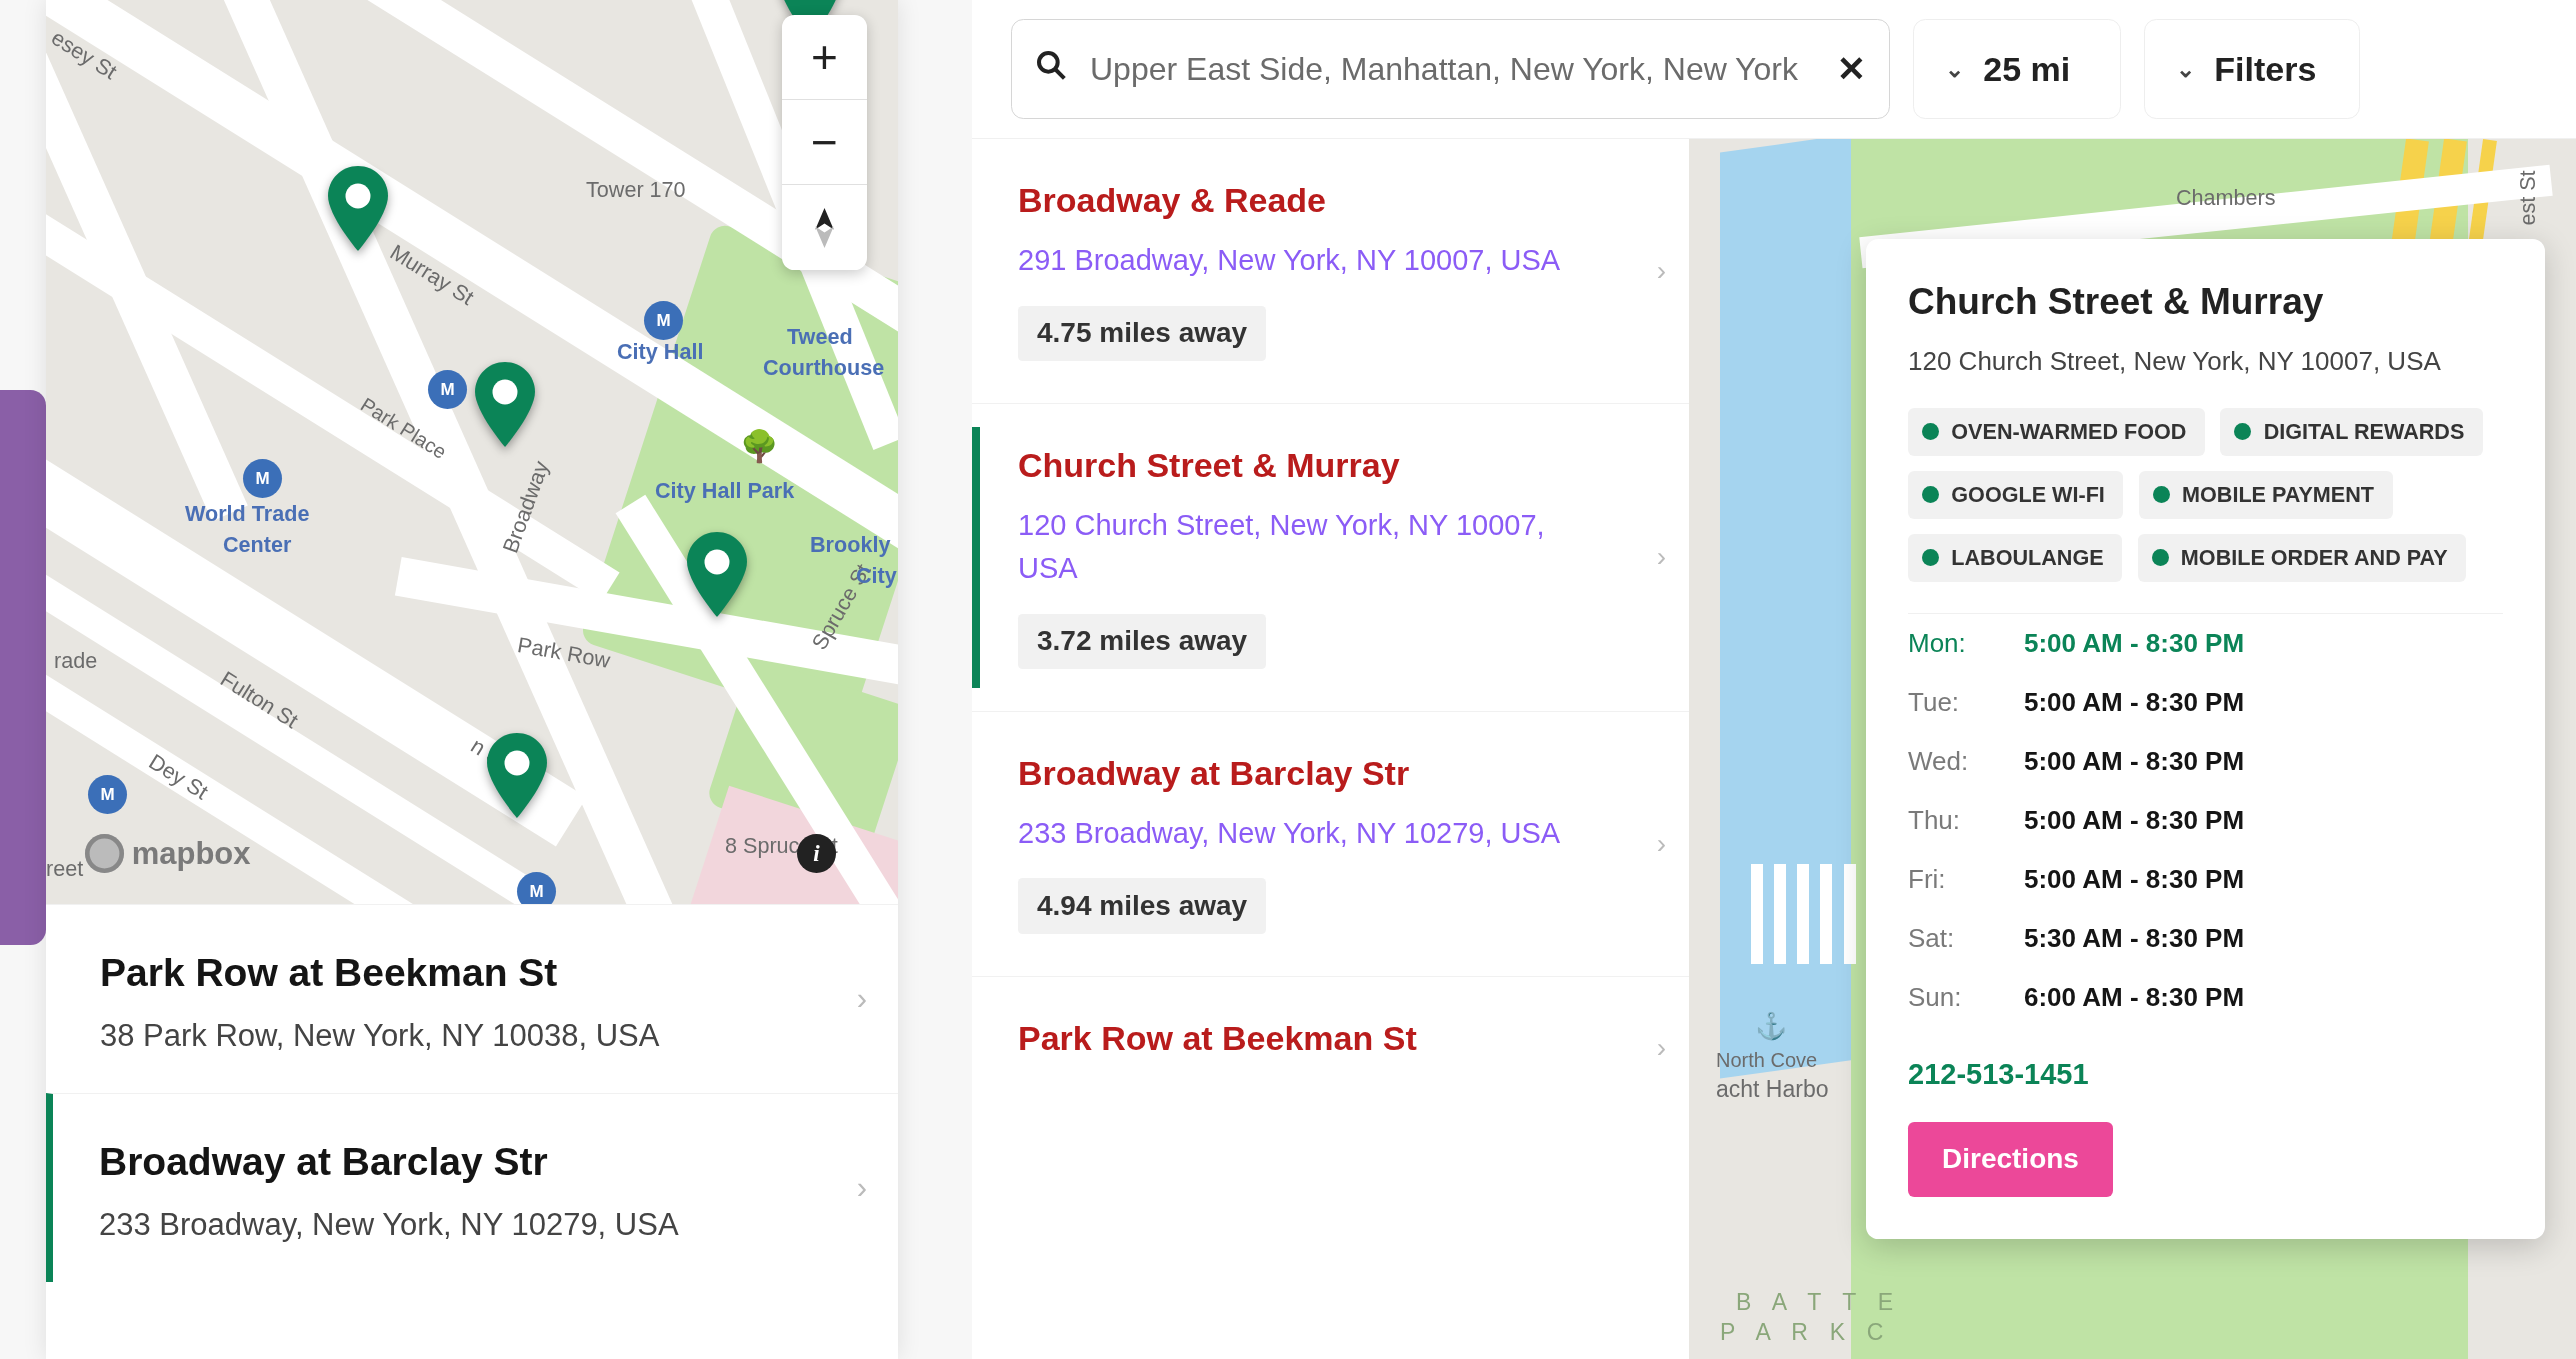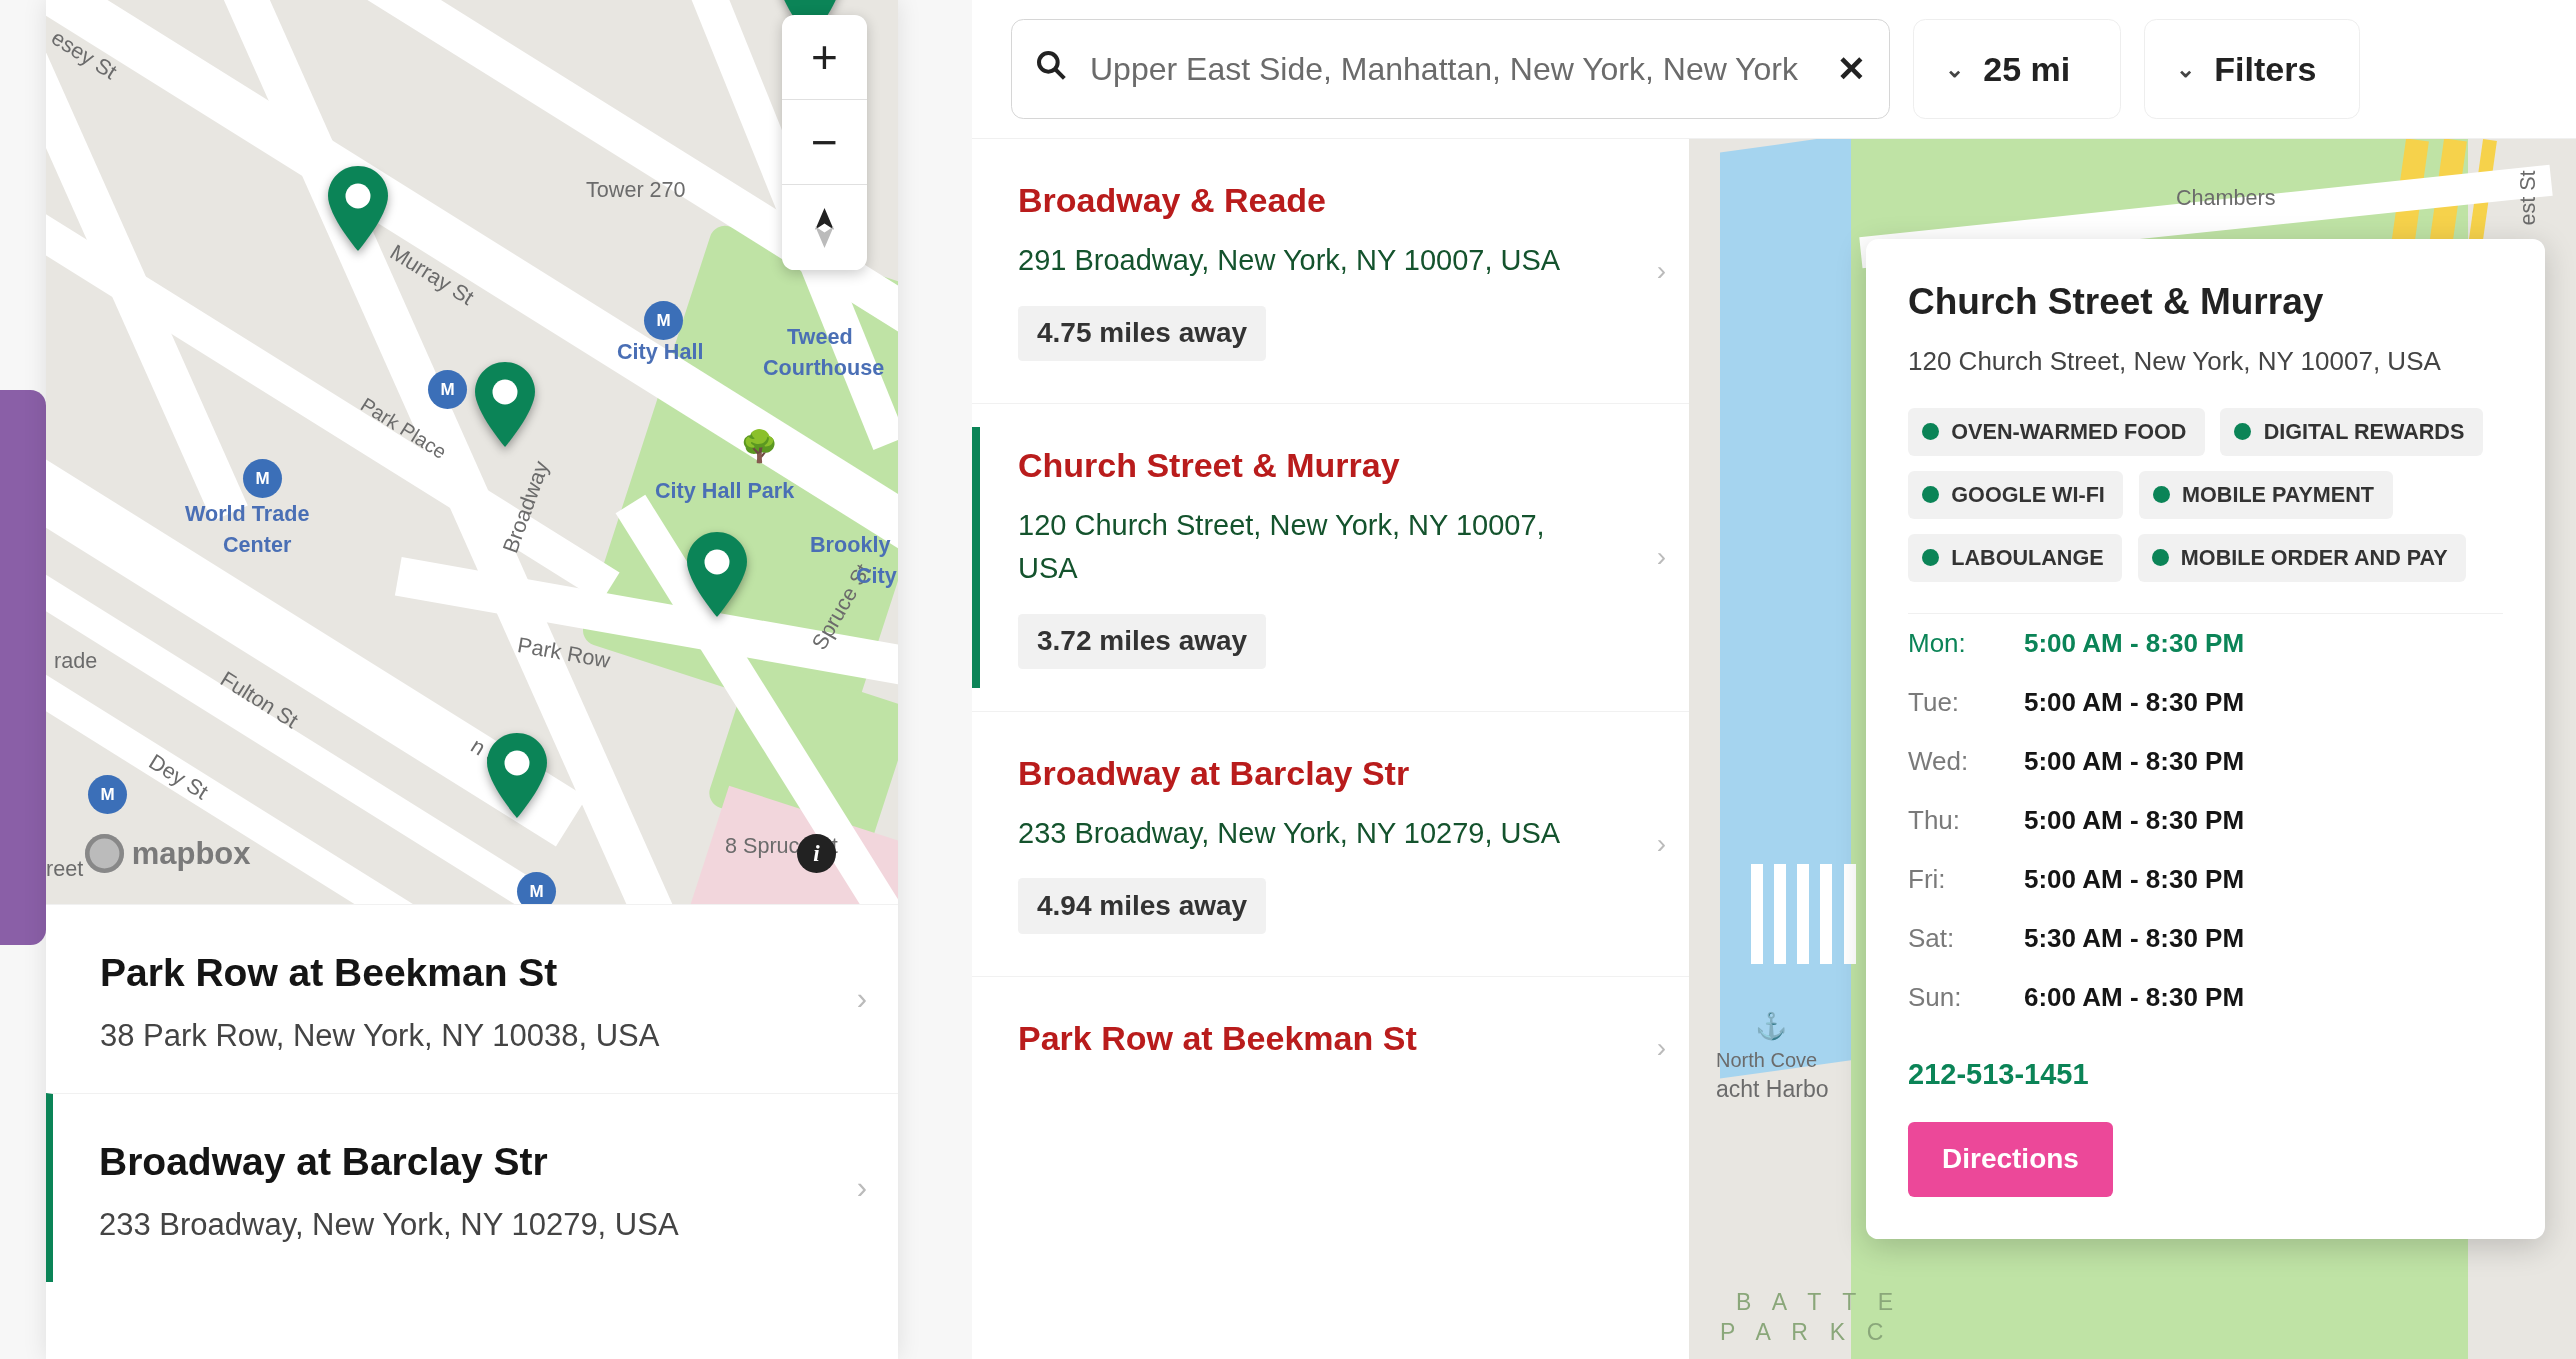--- a/index.html
+++ b/index.html
@@ -201,21 +201,21 @@
     padding:42px 39px 42px 46px;
     position:relative;
     border-top:1.5px solid #f1f1f1;
   }
   .result-item:first-child { border-top:none; }
   .result-item.selected::before {
     content:"";
     position:absolute; left:0; top:23px; bottom:23px; width:7.7px; background:#0b8457;
   }
   .result-item .title { font-size:34px; font-weight:700; margin-bottom:19px; color:#b91c1c; }
-  .result-item .addr { font-size:29px; color:#14532d; line-height:1.5; max-width:571px; }
+  .result-item .addr { font-size:29px; color:#8b5cf6; line-height:1.5; max-width:571px; }
   .result-item .dist {
     display:inline-block;
     margin-top:23px;
     background:#f1f1f1;
     padding:11.6px 19px;
     border-radius:4.6px;
     font-size:28px;
     font-weight:600;
     color:#333;
   }
@@ -298,21 +298,21 @@
     <div class="map-label" style="left:339px;top:262px;transform:rotate(32deg);">Murray St</div>
     <div class="map-label" style="left:309px;top:417px;transform:rotate(32deg);font-size:20px;">Park Place</div>
     <div class="map-label" style="left:432px;top:494px;transform:rotate(-70deg);">Broadway</div>
     <div class="map-label" style="left:471px;top:640px;transform:rotate(10deg);">Park Row</div>
     <div class="map-label" style="left:748px;top:594px;transform:rotate(-60deg);">Spruce St</div>
     <div class="map-label" style="left:170px;top:687px;transform:rotate(32deg);">Fulton St</div>
     <div class="map-label" style="left:100px;top:764px;transform:rotate(32deg);">Dey St</div>
     <div class="map-label" style="left:424px;top:741px;transform:rotate(32deg);">n St</div>
     <div class="map-label blue" style="left:139px;top:501px;">World Trade</div>
     <div class="map-label blue" style="left:177px;top:532px;">Center</div>
-    <div class="map-label" style="left:540px;top:177px;">Tower 270</div>
+    <div class="map-label" style="left:540px;top:177px;">Tower 170</div>
     <div class="map-label blue" style="left:571px;top:339px;">City Hall</div>
     <div class="map-label blue" style="left:609px;top:478px;">City Hall Park</div>
     <div class="map-label blue" style="left:741px;top:324px;">Tweed</div>
     <div class="map-label blue" style="left:717px;top:355px;">Courthouse</div>
     <div class="map-label blue" style="left:764px;top:532px;">Brookly</div>
     <div class="map-label blue" style="left:810px;top:563px;">City</div>
     <div class="map-label" style="left:679px;top:833px;">8 Spruce St</div>
     <div class="map-label" style="left:8px;top:648px;">rade</div>
     <div class="map-label" style="left:0px;top:856px;">reet</div>
 

